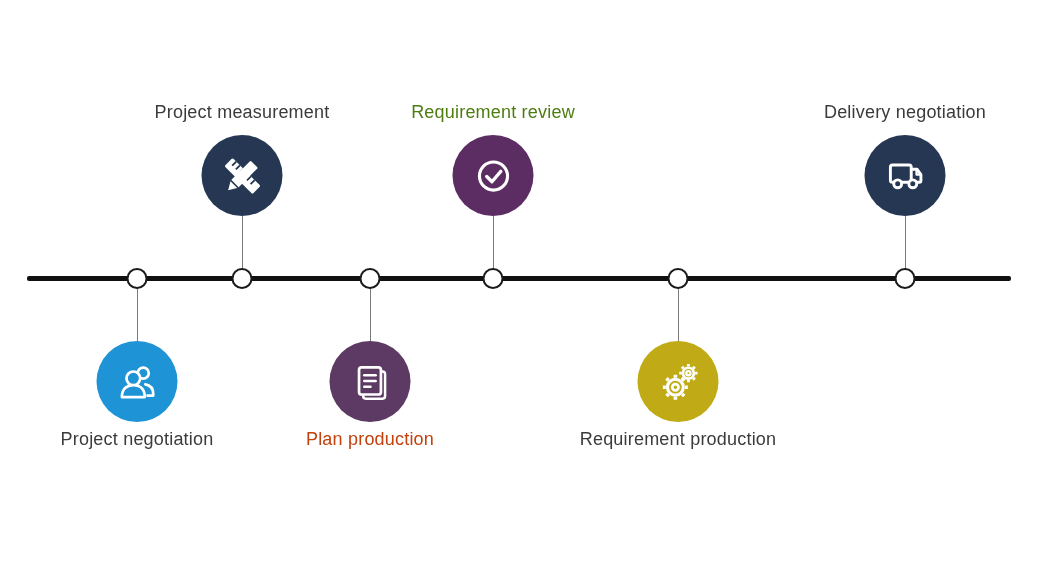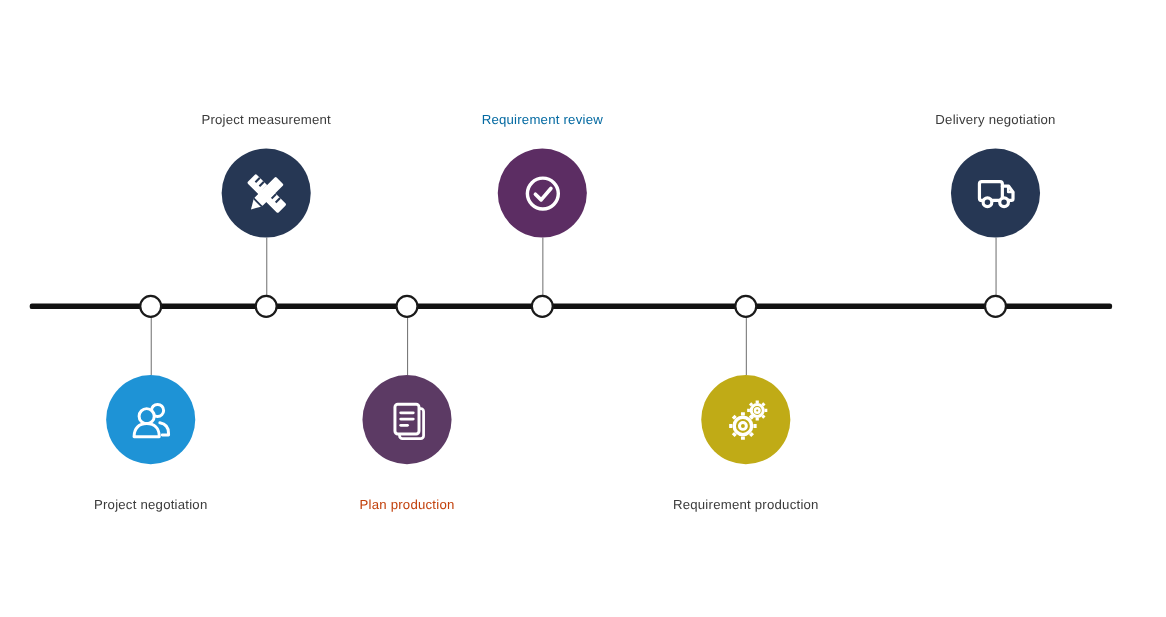--- a/index.html
+++ b/index.html
@@ -49,26 +49,26 @@
     width: 21px; height: 21px;
     border-radius: 50%;
     border-style: solid;
     border-width: 2px;
     z-index: 2;
   }
   .label {
     position: absolute; left: 0;
     transform: translateX(-50%);
     white-space: nowrap;
-    font-size: 12px;
+    font-size: 18px;
     letter-spacing: 0.2px;
     z-index: 1;
   }
   .step.above .label { top: 102px; }
-  .step.below .label { top: 452px; }
+  .step.below .label { top: 429px; }
 </style>
 </head>
 <body>
 
 <div class="diagram">
   <div class="timeline-line" style="background: rgb(17, 17, 17);"></div>
 <div class="step below" style="left: 137px;">
     <div class="label" style="color:#3b3b3b">Project negotiation</div>
     <div class="bubble" style="background:#1E93D6">
       <span>
@@ -126,21 +126,21 @@
         <line x1="18" y1="23" x2="29" y2="23"></line>
         <line x1="18" y1="28.5" x2="24" y2="28.5"></line>
       </g>
     </svg>
         </span>
     </div>
     <div class="connector" style="background:#7a7a7a"></div>
     <div class="node" style="background:#ffffff;border-color:#1a1a1a"></div>
   </div>
     <div class="step above" style="left: 493px;">
-    <div class="label" style="color:#0369a1">Requirement review</div>
+    <div class="label" style="color:#4d7c0f">Requirement review</div>
     <div class="bubble" style="background:#5C2D63">
       <span>
     <svg viewBox="0 0 48 48" fill="none" stroke="#fff">
       <circle cx="24" cy="24" r="13.5" stroke-width="3"></circle>
       <path d="M17.5 24.5 L22.5 29.5 L31 19.5" stroke-width="3.2" stroke-linecap="round" stroke-linejoin="round"></path>
     </svg>
         </span>
     </div>
     <div class="connector" style="background:#7a7a7a"></div>
     <div class="node" style="background:#ffffff;border-color:#1a1a1a"></div>

